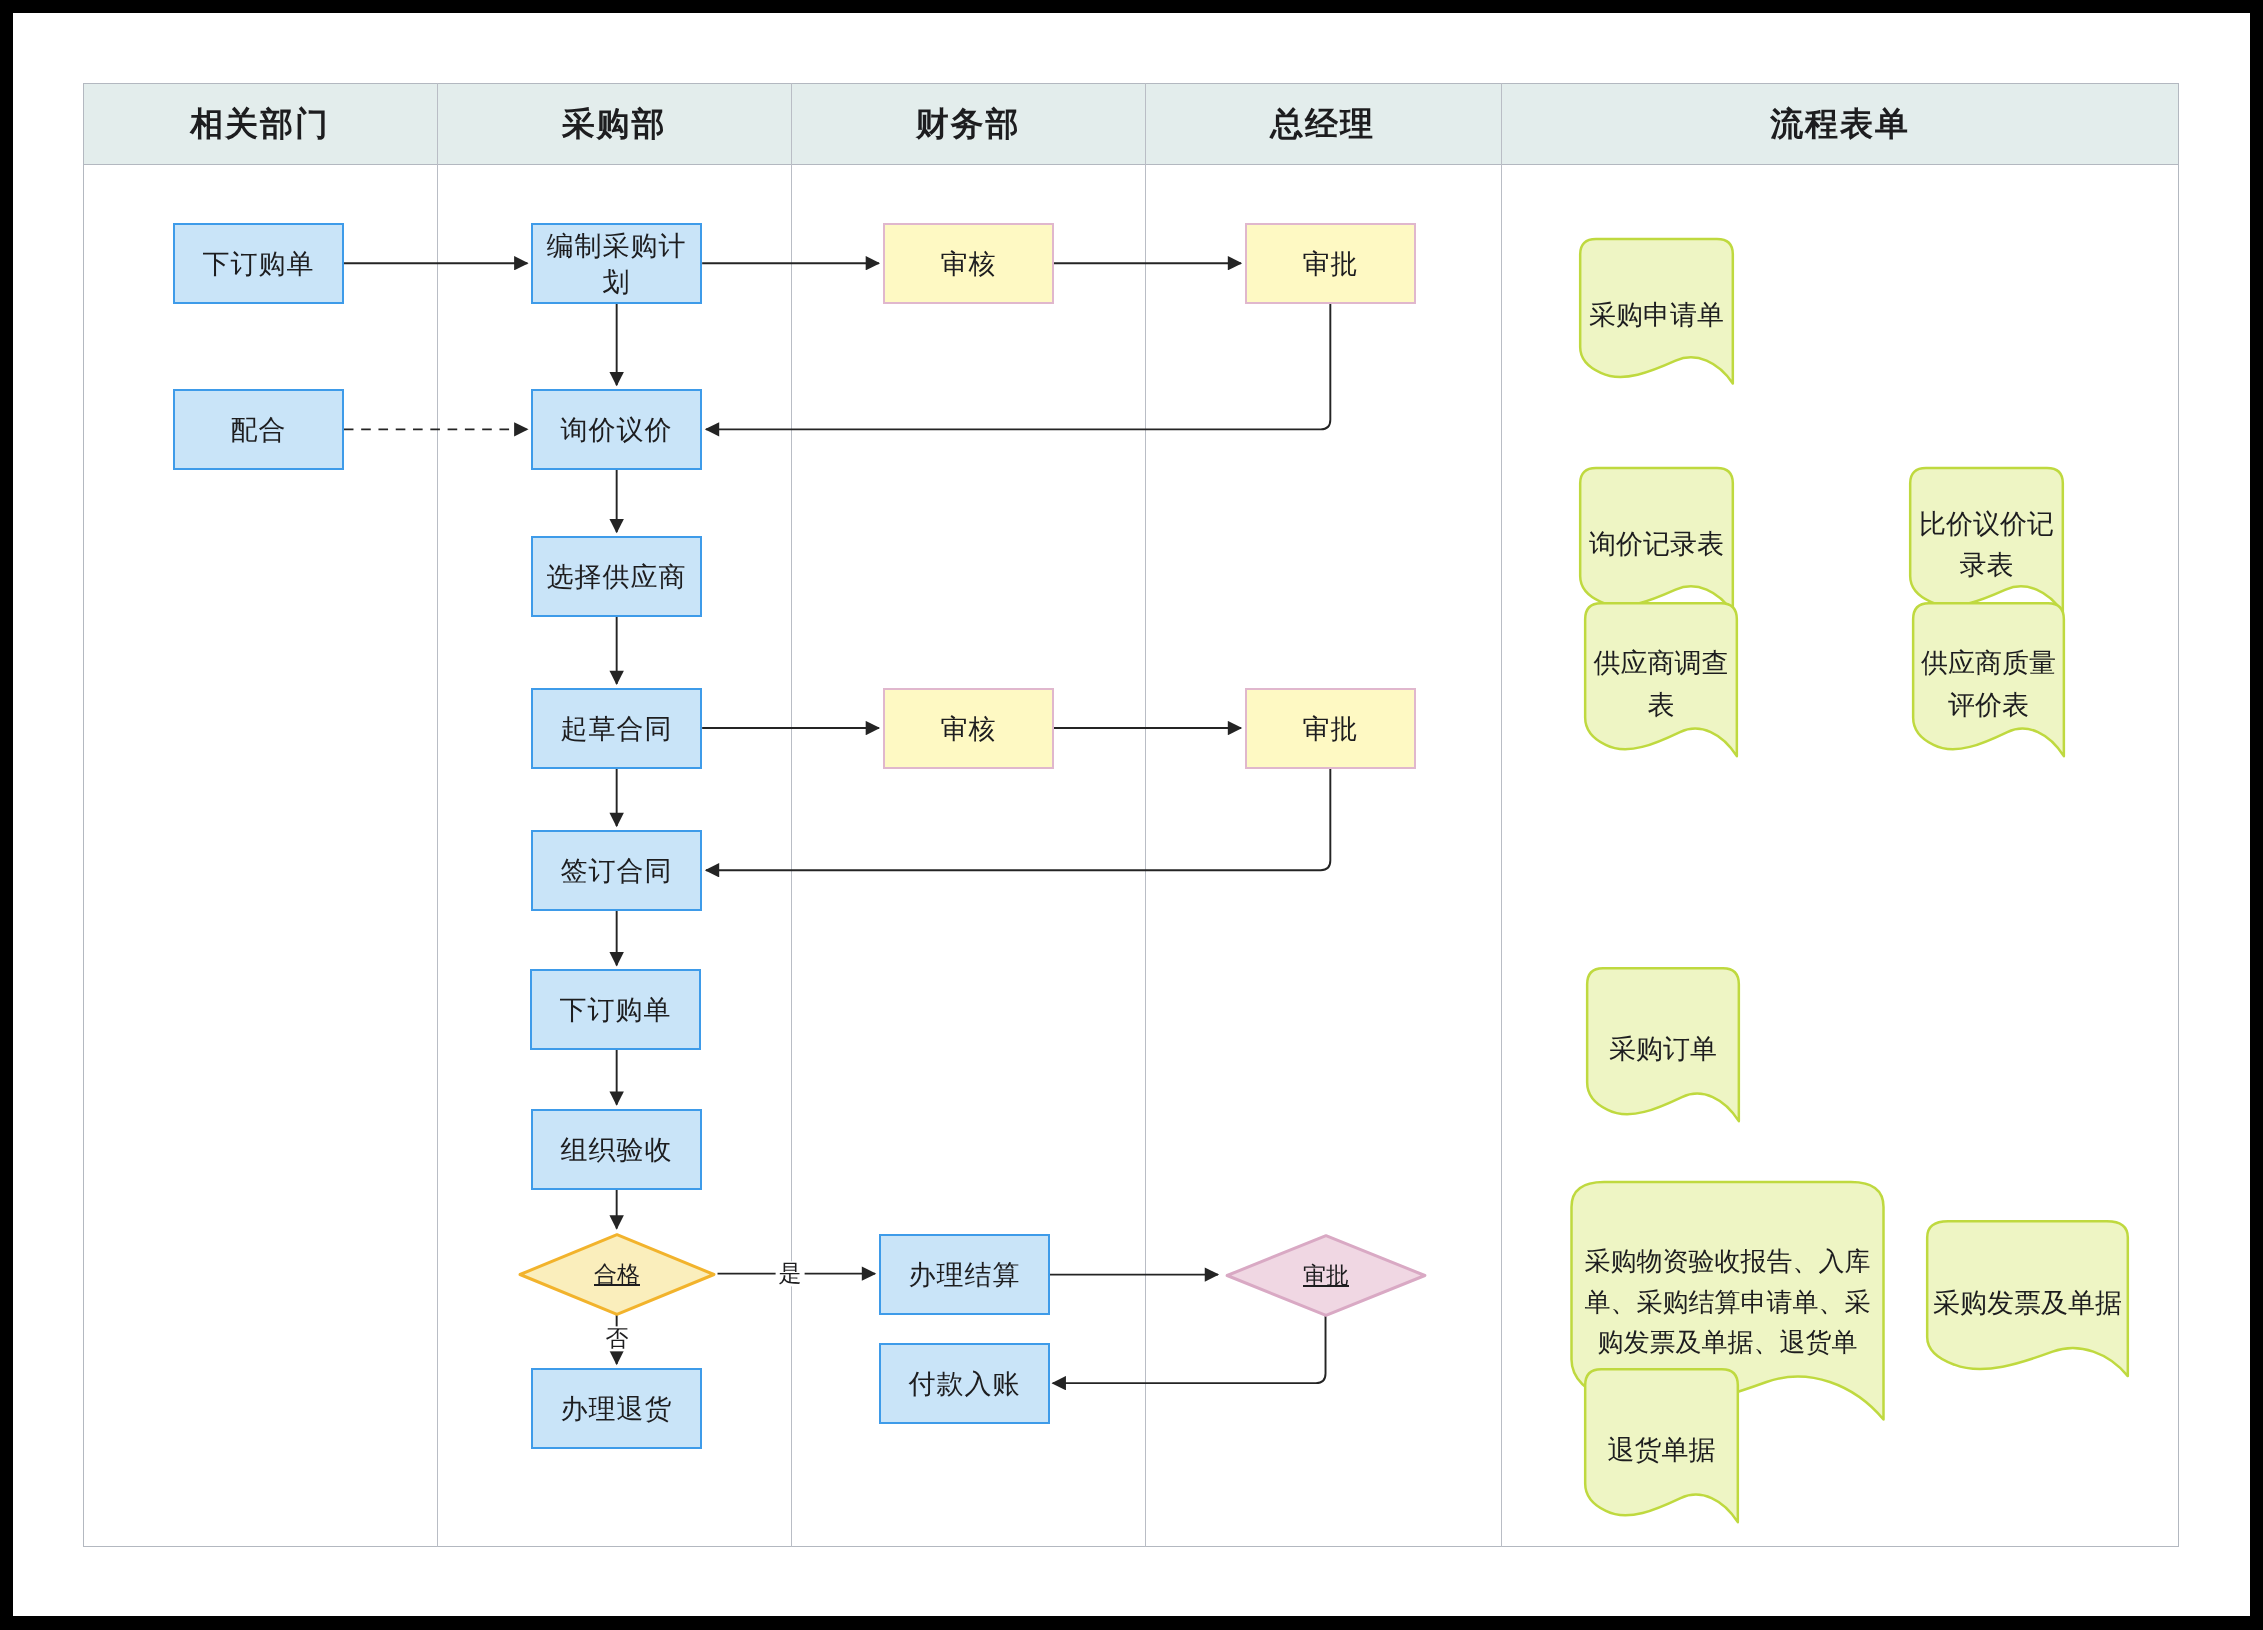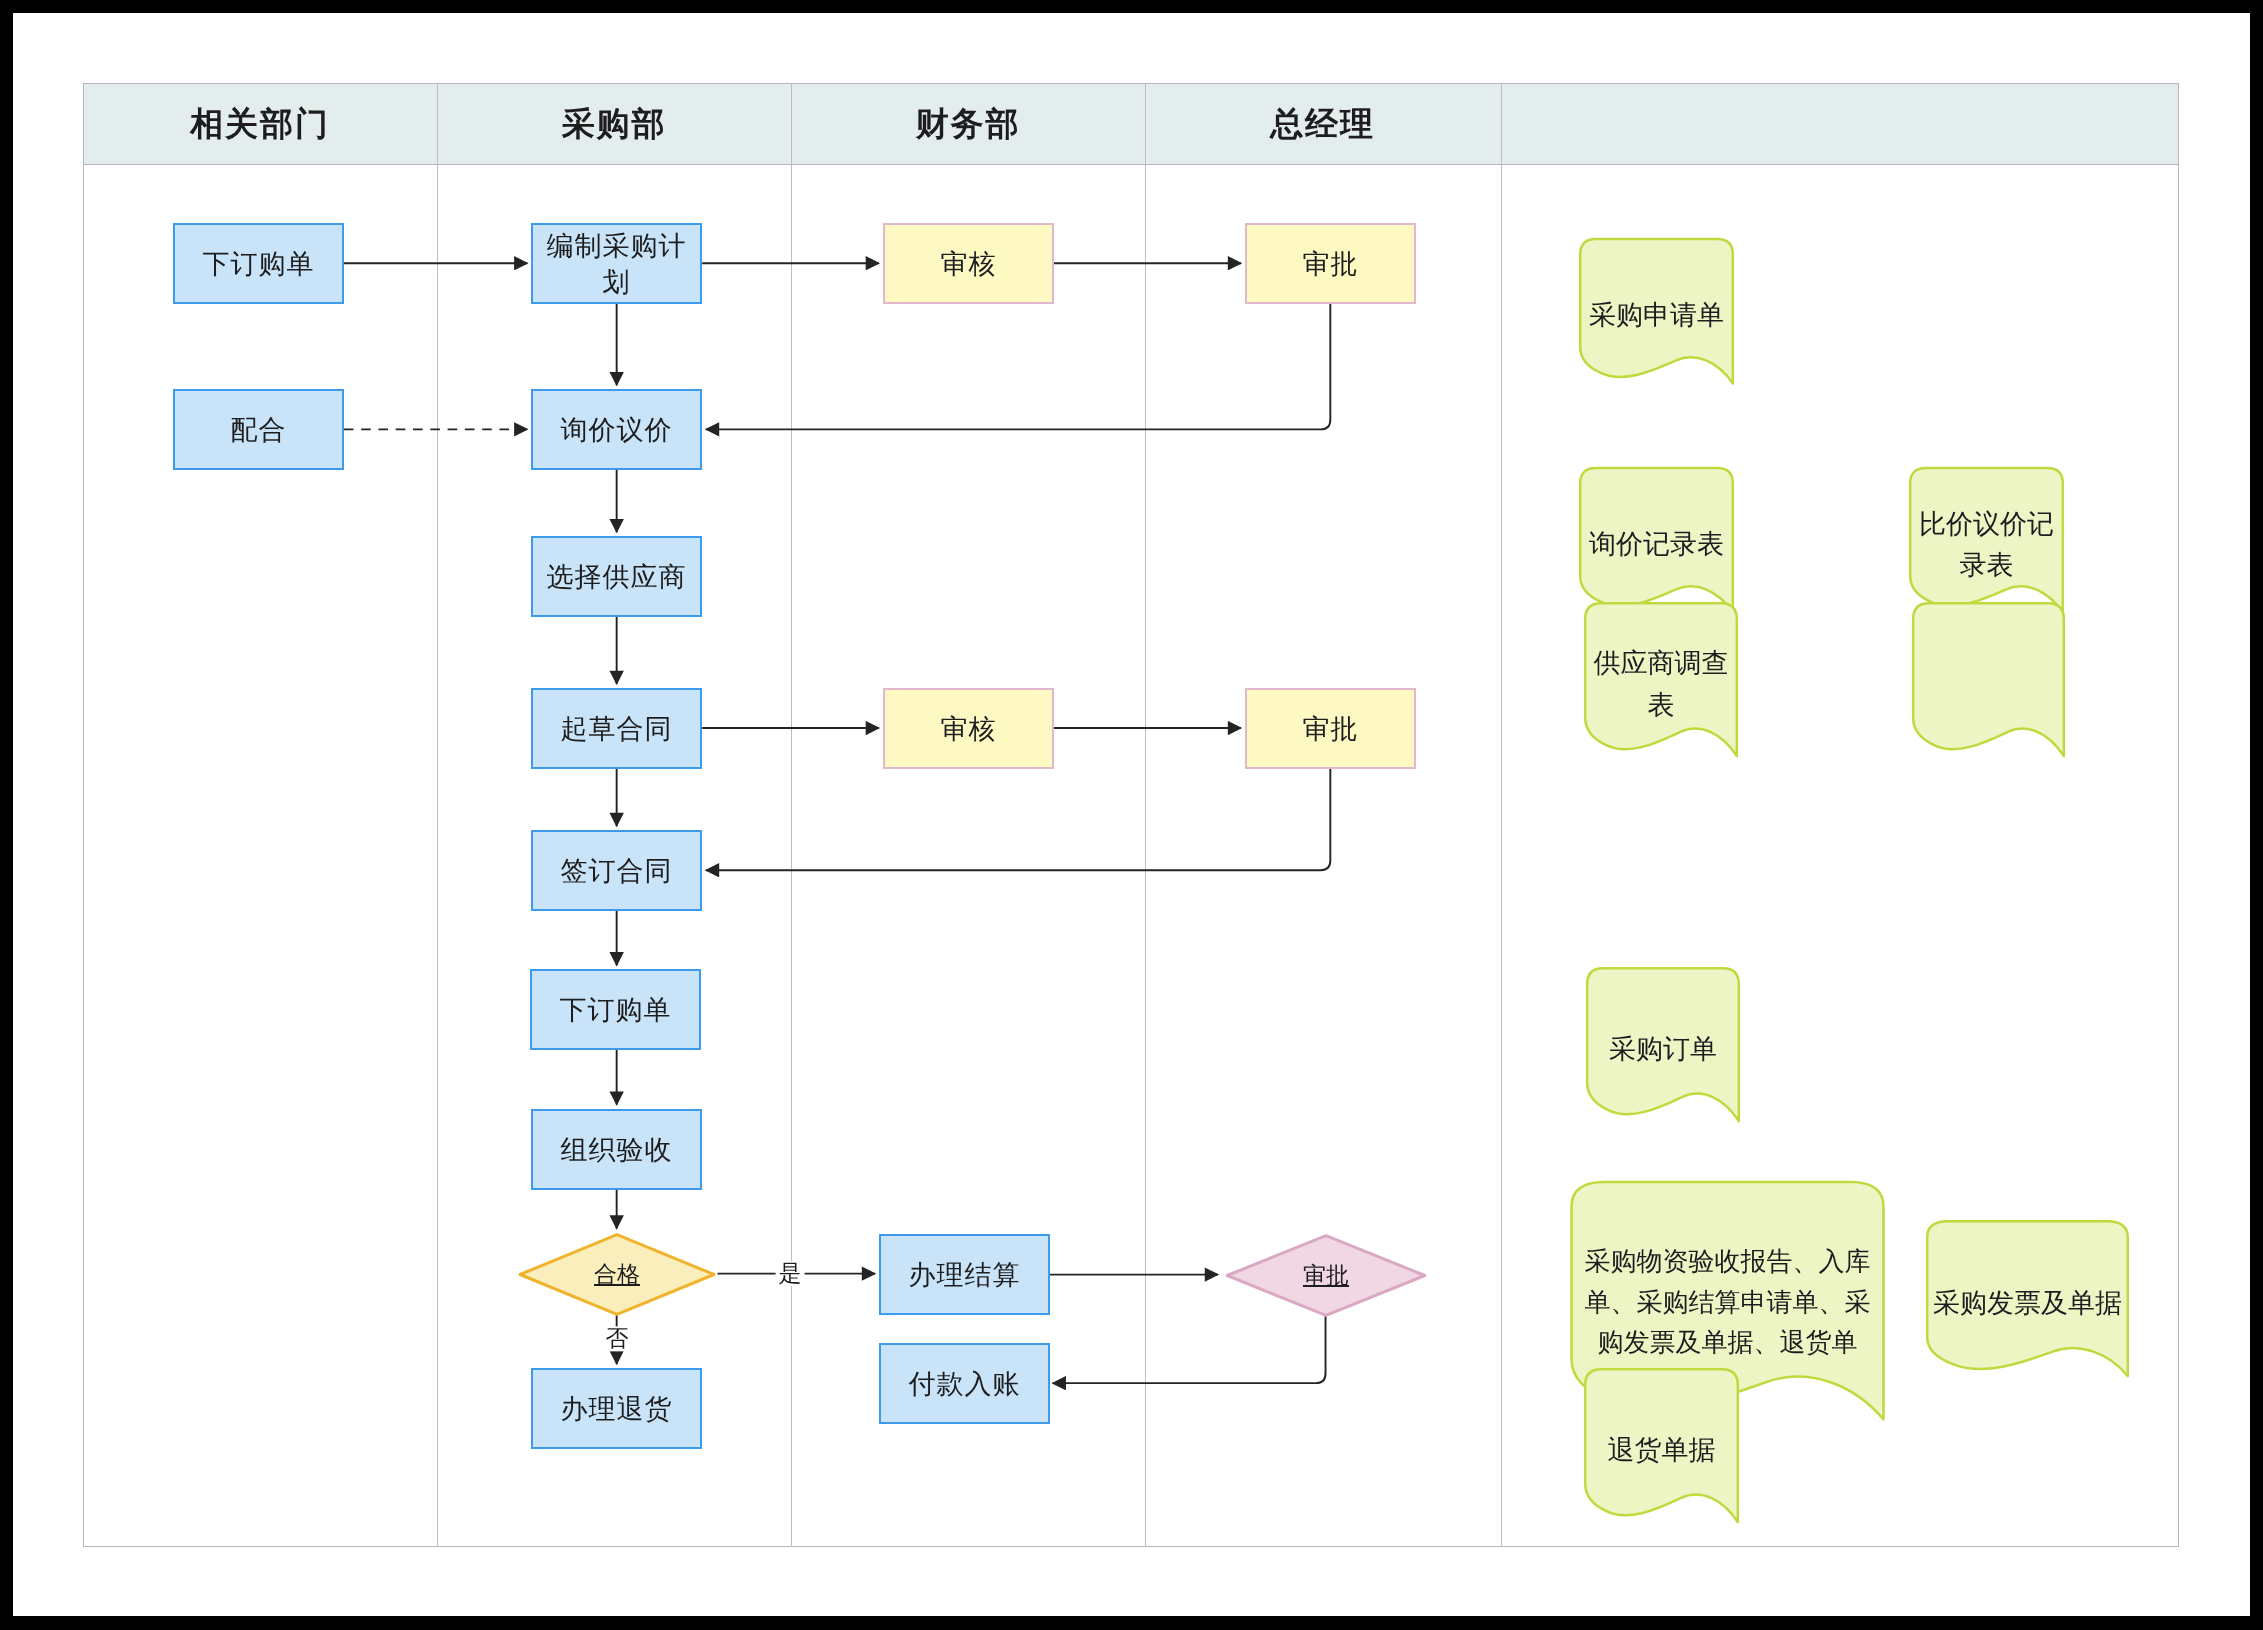--- a/index.html
+++ b/index.html
@@ -82,20 +82,21 @@
 
     <div class="lane-line" style="left:437px"></div>
     <div class="lane-line" style="left:791px"></div>
     <div class="lane-line" style="left:1145px"></div>
     <div class="lane-line" style="left:1501px"></div>
 
     <div class="lane-header" style="left:83px;width:354px">相关部门</div>
     <div class="lane-header" style="left:437px;width:354px">采购部</div>
     <div class="lane-header" style="left:791px;width:354px">财务部</div>
     <div class="lane-header" style="left:1145px;width:355px">总经理</div>
+    <div class="lane-header" style="left:1501px;width:678px">流程表单</div>
 
     <svg width="2263" height="1630" style="position:absolute;left:0;top:0" viewBox="0 0 2356 1697">
       <defs>
         <marker id="ah" viewBox="0 0 12 12" refX="11" refY="6" markerWidth="17" markerHeight="15" orient="auto-start-reverse" markerUnits="userSpaceOnUse">
           <path d="M0,0 L12,6 L0,12 Z" fill="#242424"></path>
         </marker>
       </defs>
       <g fill="none" stroke="#242424" stroke-width="2" stroke-linejoin="round">
         <path d="M358 274 L549 274" marker-end="url(#ah)"></path>
         <path d="M642 316 L642 401" marker-end="url(#ah)"></path>
@@ -174,20 +175,21 @@
     <div class="shape-holder" style="left:1582px;top:600px;width:158px;height:161px">
       <svg viewBox="0 0 100 100" preserveAspectRatio="none">
           <path d="M 12 2 L 88 2 Q 98 2 98 12 L 98 97 C 89 83 75 76 62 82 C 47 89 29 97 15 90 Q 2 84 2 73 L 2 12 Q 2 2 12 2 Z" fill="#eef5c4" stroke="#bfd93f" stroke-width="2.5" vector-effect="non-scaling-stroke" stroke-linejoin="round"></path>
         </svg>
       <div class="form-label">供应商调查表</div>
     </div>
     <div class="shape-holder" style="left:1910px;top:600px;width:157px;height:161px">
       <svg viewBox="0 0 100 100" preserveAspectRatio="none">
           <path d="M 12 2 L 88 2 Q 98 2 98 12 L 98 97 C 89 83 75 76 62 82 C 47 89 29 97 15 90 Q 2 84 2 73 L 2 12 Q 2 2 12 2 Z" fill="#eef5c4" stroke="#bfd93f" stroke-width="2.5" vector-effect="non-scaling-stroke" stroke-linejoin="round"></path>
         </svg>
+      <div class="form-label">供应商质量评价表</div>
     </div>
     <div class="shape-holder" style="left:1584px;top:965px;width:158px;height:161px">
       <svg viewBox="0 0 100 100" preserveAspectRatio="none">
           <path d="M 12 2 L 88 2 Q 98 2 98 12 L 98 97 C 89 83 75 76 62 82 C 47 89 29 97 15 90 Q 2 84 2 73 L 2 12 Q 2 2 12 2 Z" fill="#eef5c4" stroke="#bfd93f" stroke-width="2.5" vector-effect="non-scaling-stroke" stroke-linejoin="round"></path>
         </svg>
       <div class="form-label">采购订单</div>
     </div>
     <div class="shape-holder" style="left:1565px;top:1177px;width:325px;height:250px">
       <svg viewBox="0 0 100 100" preserveAspectRatio="none">
           <path d="M 12 2 L 88 2 Q 98 2 98 12 L 98 97 C 89 83 75 76 62 82 C 47 89 29 97 15 90 Q 2 84 2 73 L 2 12 Q 2 2 12 2 Z" fill="#eef5c4" stroke="#bfd93f" stroke-width="2.5" vector-effect="non-scaling-stroke" stroke-linejoin="round"></path>

